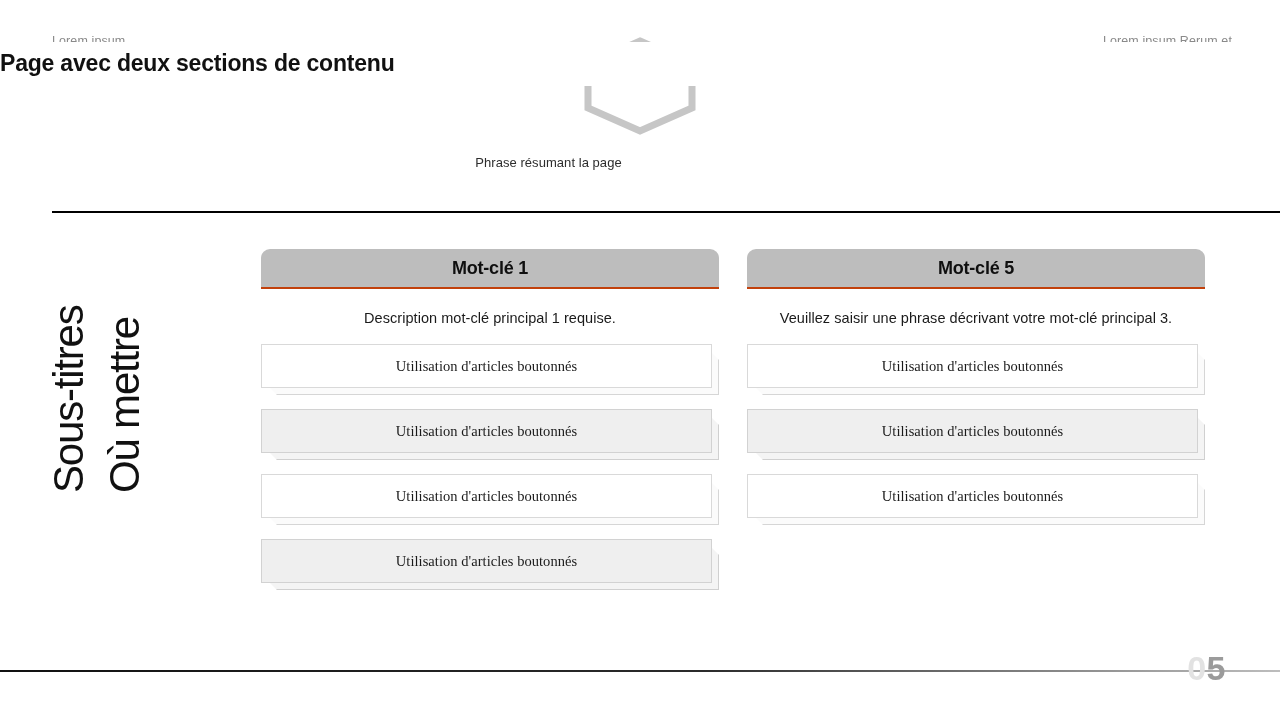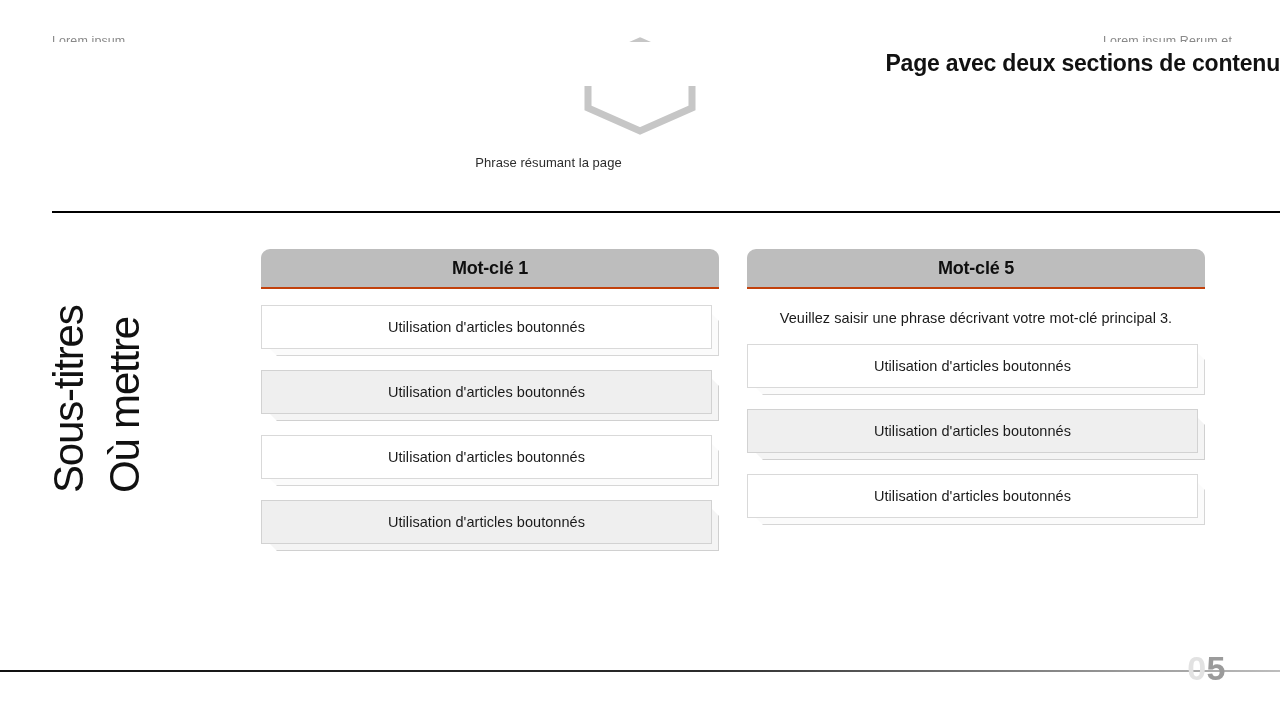--- a/index.html
+++ b/index.html
@@ -57,21 +57,21 @@
     width: 120px;
     height: 100px;
   }
   .hex-wrap svg { display: block; width: 120px; height: 100px; }
 
   .slide-title {
     position: absolute;
     left: 0;
     top: 42px;
     width: 1280px;
-    text-align: right;
+    text-align: left;
     font-size: 23px;
     font-weight: bold;
     color: #111111;
     letter-spacing: -.2px;
     line-height: 30px;
     background: #ffffff;
     padding: 6px 0 8px 0;
   }
   .slide-subtitle {
     position: absolute;
@@ -195,20 +195,21 @@
     position: absolute;
     left: 0;
     top: 0;
     width: 451px;
     height: 44px;
     background: #ffffff;
     border: 1px solid #d9d9d9;
     display: flex;
     align-items: center;
     justify-content: center;
+    font-family: Liberation Serif, serif;
   }
   .item-front.shaded { background: #efefef; border-color: #d2d2d2; }
 
   .item-label {
     font-size: 14.5px;
     color: #1a1a1a;
     letter-spacing: .05px;
   }
 
   
@@ -253,20 +254,21 @@
     <div class="side-line l1">Sous-titres</div>
     <div class="side-line l2">Où mettre</div>
   </div>
 
   <div class="columns">
 
     <div class="col col-1">
       <div class="col-head">
         <span class="col-head-text">Mot-clé 1</span>
       </div>
+      <div class="col-desc">Description mot-clé principal 1 requise.</div>
       <div class="item-list">
 
         <div class="item">
           <div class="item-back"></div>
           <div class="item-front">
             <span class="item-label">Utilisation d'articles boutonnés</span>
           </div>
         </div>
 
         <div class="item">

